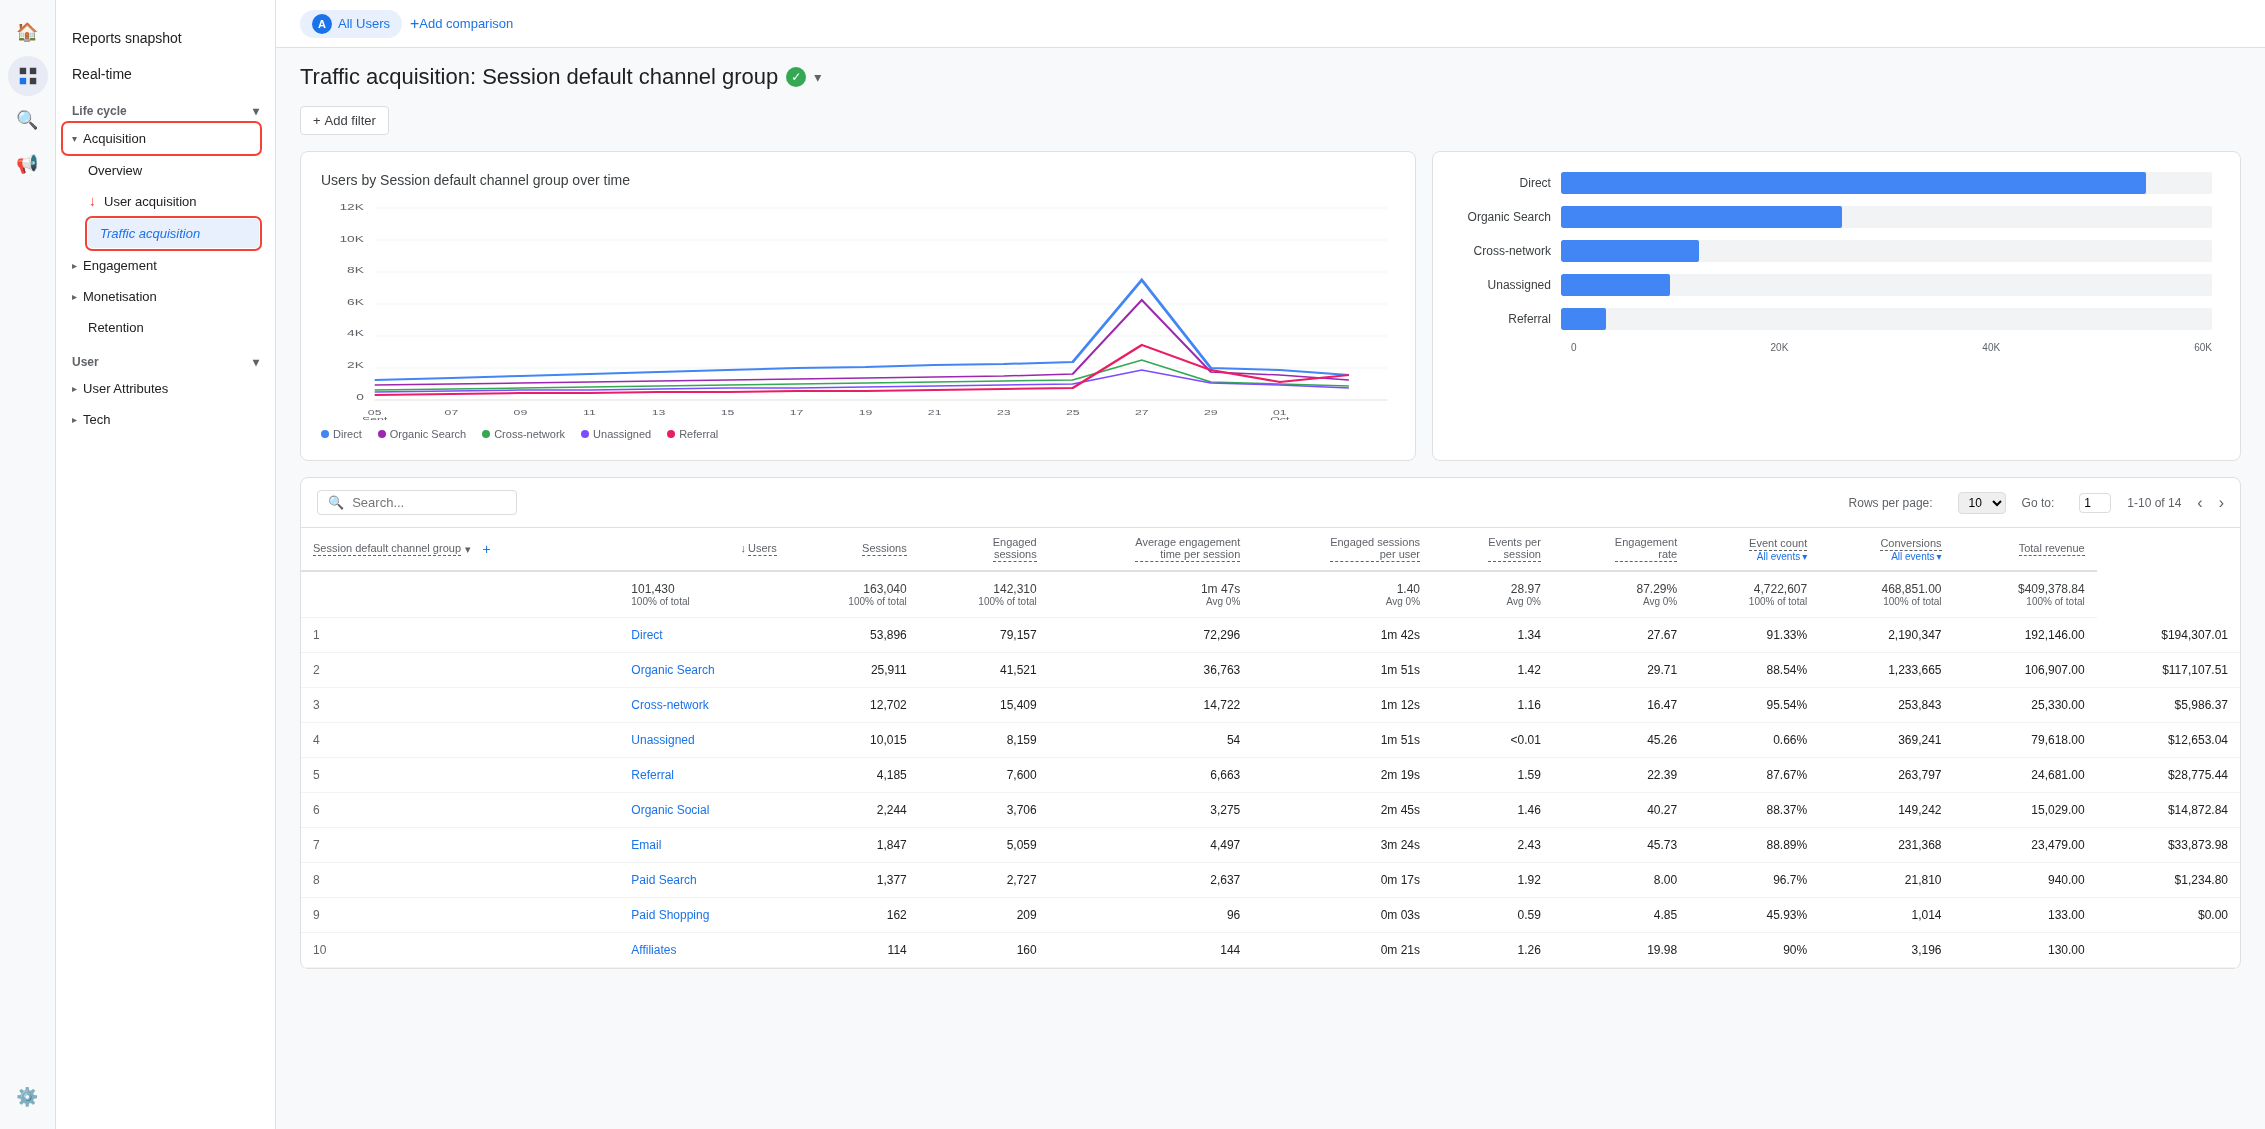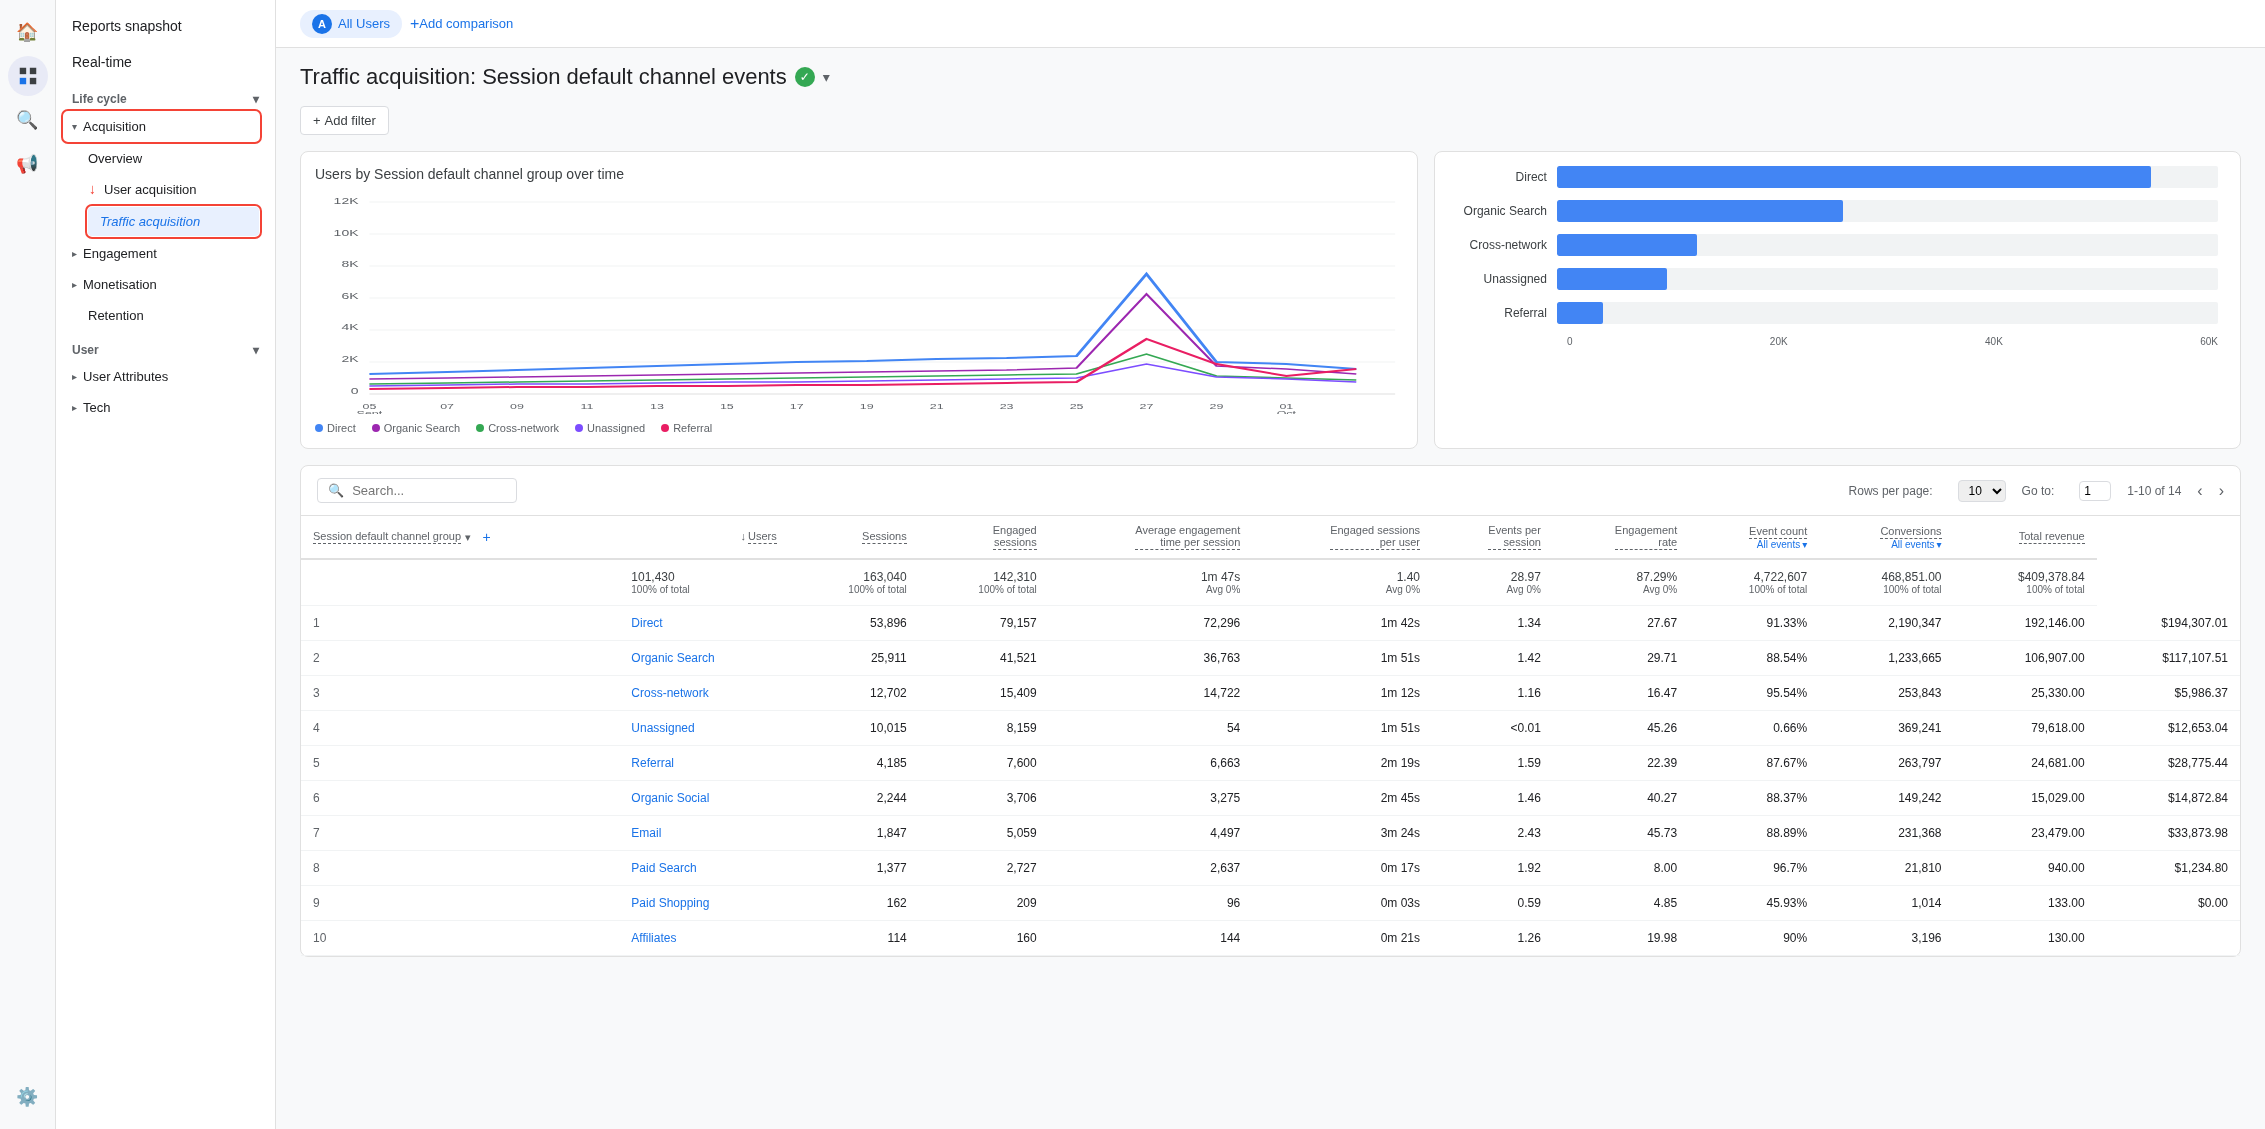--- a/index.html
+++ b/index.html
@@ -21,21 +21,21 @@
     
     .content-area { padding: 16px 24px; }
     .page-title-row { display: flex; align-items: center; margin-bottom: 16px; }
     .page-title { font-size: 22px; font-weight: 400; color: #202124; display: flex; align-items: center; gap: 8px; }
     .check-badge { width: 20px; height: 20px; border-radius: 50%; background: #34a853; display: flex; align-items: center; justify-content: center; color: white; font-size: 12px; }
     .chevron-icon { color: #5f6368; font-size: 14px; cursor: pointer; }
     .filter-btn { display: flex; align-items: center; gap: 4px; border: 1px solid #dadce0; border-radius: 4px; padding: 6px 12px; font-size: 13px; color: #3c4043; background: #fff; cursor: pointer; margin-top: 8px; }
     
     
     .charts-section { display: flex; gap: 16px; margin-bottom: 16px; }
-    .chart-card { background: #fff; border-radius: 8px; border: 1px solid #e0e0e0; padding: 14px; }
+    .chart-card { background: #fff; border-radius: 8px; border: 1px solid #e0e0e0; padding: 20px; }
     .chart-card-left { flex: 1.4; }
     .chart-card-right { flex: 1; }
     .chart-title { font-size: 14px; color: #3c4043; margin-bottom: 12px; }
     
     
     .line-chart-area { position: relative; height: 220px; }
     .line-chart-svg { width: 100%; height: 100%; }
     .chart-legend { display: flex; gap: 16px; flex-wrap: wrap; margin-top: 8px; font-size: 11px; color: #5f6368; }
     .legend-item { display: flex; align-items: center; gap: 4px; }
     .legend-dot { width: 8px; height: 8px; border-radius: 50%; }
@@ -62,21 +62,21 @@
     th:first-child { text-align: left; }
     th .sort-arrow { display: inline-block; margin-right: 2px; }
     td { padding: 10px 12px; text-align: right; border-bottom: 1px solid #f1f3f4; color: #202124; }
     td:first-child { text-align: left; color: #5f6368; }
     td:nth-child(2) { text-align: left; color: #1a73e8; cursor: pointer; }
     .dotted-underline { border-bottom: 1px dashed #5f6368; display: inline-block; padding-bottom: 1px; }
     .total-row td { font-weight: 500; color: #3c4043; }
     .sub-total { font-size: 10px; color: #5f6368; }
     .add-col-btn { color: #1a73e8; cursor: pointer; margin-left: 8px; font-size: 14px; }
     
-    .sidebar-nav { width: 220px; background: #fff; border-right: 1px solid #e0e0e0; padding-top: 8px; overflow-y: auto; }
+    .sidebar-nav { width: 220px; background: #fff; border-right: 1px solid #e0e0e0; padding-top: 20px; overflow-y: auto; }
     
     .reports-snapshot { font-size: 14px; padding: 10px 16px; font-weight: 500; color: #202124; cursor: pointer; }
     .real-time { font-size: 14px; padding: 10px 16px; color: #202124; cursor: pointer; }
 
     .icon-sidebar { width: 56px; background: #f8f9fa; border-right: 1px solid #e0e0e0; display: flex; flex-direction: column; align-items: center; padding-top: 12px; gap: 4px; }
   </style>
 </head>
 <body>
 
 <div class="icon-sidebar">
@@ -157,21 +157,21 @@
     <button class="add-comparison">
       <span style="font-size:16px;">+</span>
       <span>Add comparison</span>
     </button>
   </div>
 
   <div class="content-area">
 
     <div class="page-title-row">
       <h1 class="page-title">
-        <span>Traffic acquisition: Session default channel events</span>
+        <span>Traffic acquisition: Session default channel group</span>
         <div class="check-badge">✓</div>
         <span class="chevron-icon">▾</span>
       </h1>
     </div>
     <div style="margin-bottom:16px;">
       <button class="filter-btn">
         <span>+</span>
         <span>Add filter</span>
       </button>
     </div>

